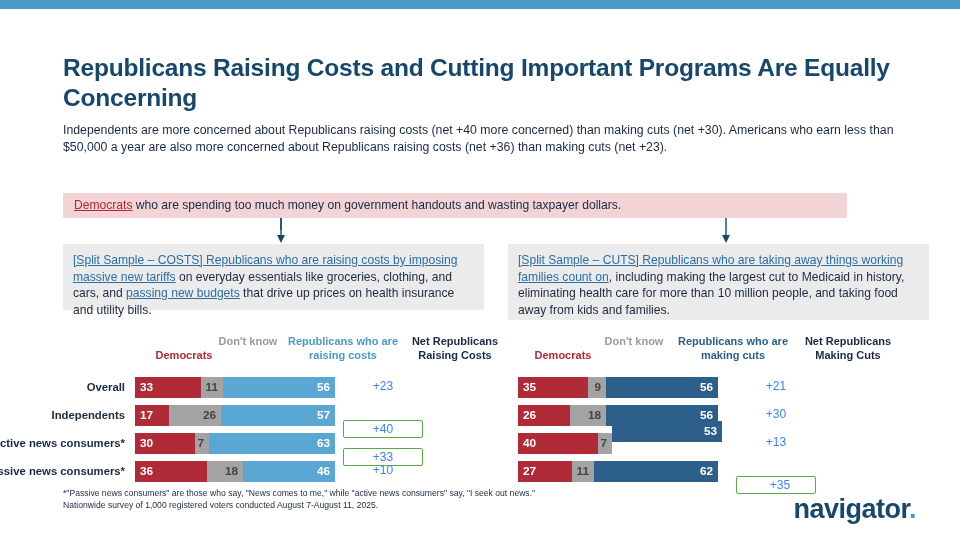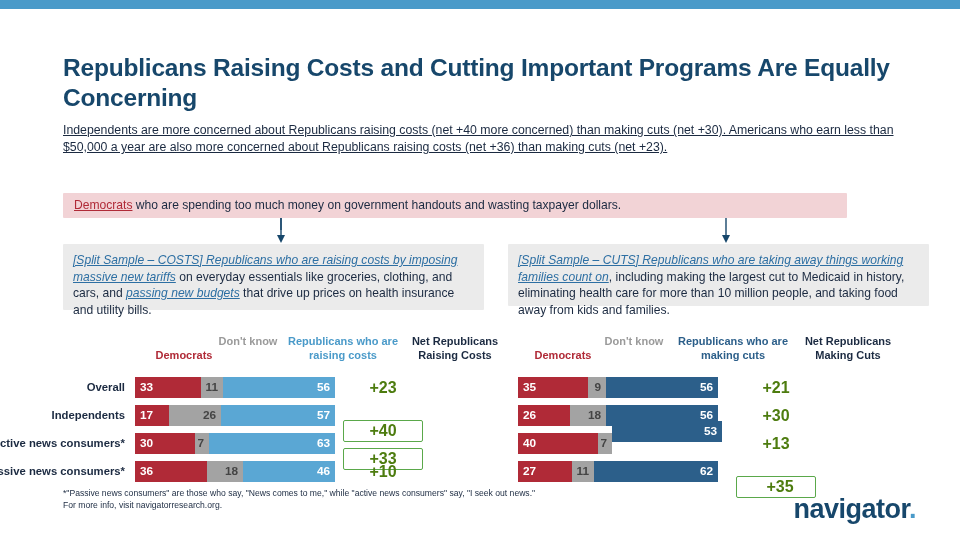--- a/index.html
+++ b/index.html
@@ -14,21 +14,21 @@
   .topbar{position:absolute;left:0;top:0;width:960px;height:9px;background:#4a9ac9;}
   .wrap{position:absolute;left:0;top:9px;width:960px;height:531px;}
 
   .title{
     position:absolute;left:63px;top:44px;width:880px;
     font-size:24.5px;line-height:30px;font-weight:bold;color:#17476b;
     letter-spacing:-0.2px;
   }
   .subtitle{
     position:absolute;left:63px;top:113px;width:870px;
-    font-size:12.3px;line-height:17px;color:#1b2a41;text-decoration:underline;
+    font-size:12.3px;line-height:17px;color:#1b2a41;
   }
   .question{
     position:absolute;left:63px;top:157px;font-size:12.3px;font-weight:bold;color:#1b2a41;
   }
   .question .ul{text-decoration:underline;}
 
   .dembox{
     position:absolute;left:63px;top:184px;width:784px;height:25px;
     background:#f2d3d6;border-radius:1px;
   }
@@ -38,22 +38,22 @@
   .dembox .txt .red{color:#b02a37;text-decoration:underline;font-weight:normal;}
 
   .arrows{position:absolute;left:63px;top:209px;width:866px;height:25px;}
 
   .splitbox{
     position:absolute;top:235px;background:#ebebeb;border-radius:1px;
     font-size:12.1px;line-height:16.5px;color:#1b2a41;padding:8px 10px 8px 10px;
     box-sizing:border-box;
   }
   .splitbox.left{left:63px;width:421px;height:66px;}
-  .splitbox.right{left:508px;width:421px;height:62px;}
-  .splitbox .blue{color:#2d6fa3;text-decoration:underline;font-style:italic;}
+  .splitbox.right{left:508px;width:421px;height:76px;}
+  .splitbox .blue{color:#2d6fa3;text-decoration:underline;}
 
   
   .panel{position:absolute;top:326px;}
   .panel.left{left:63px;width:432px;}
   .panel.right{left:508px;width:432px;}
 
   .colhead{position:absolute;font-size:11px;font-weight:bold;text-align:center;line-height:13.5px;}
   .head-dem{color:#b02a37;}
   .head-dk{color:#9a9a9a;}
   .head-blue-l{color:#4a9ac9;}
@@ -67,21 +67,21 @@
   .bar{position:absolute;height:21px;box-sizing:border-box;}
   .bar span{position:absolute;top:3px;font-size:11.8px;font-weight:bold;color:#fff;}
   .bar.dem{background:#b02a37;}
   .bar.dem span{left:5px;}
   .bar.dk{background:#a3a3a3;}
   .bar.dk span{color:#444;right:5px;}
   .bar.blue-l{background:#5aa7d4;}
   .bar.blue-r{background:#2c5f8a;}
   .bar.blue-l span,.bar.blue-r span{right:5px;}
 
-  .net{position:absolute;font-size:16px;font-weight:bold;color:#4d7c0f;text-align:center;width:80px;}
+  .net{position:absolute;font-size:12px;font-weight:normal;color:#3b82f6;text-align:center;width:80px;}
   .net.box{border:1.6px solid #5aa84a;border-radius:2px;padding:1px 0;box-sizing:border-box;margin-top:15px;}
 
   .footnote{
     position:absolute;left:63px;top:479px;width:560px;
     font-size:8.6px;line-height:11.5px;color:#1b2a41;
   }
   .brand{
     position:absolute;right:44px;top:485px;
     font-size:27px;font-weight:bold;color:#17476b;letter-spacing:-0.5px;
   }
@@ -222,18 +222,18 @@
         <span>11</span>
       </div>
     <div class="bar blue-r" style="left:86px;top:126px;width:124px;">
         <span>62</span>
       </div>
     <div class="net box" style="left:228px;top:126px;padding-left:8px;">+35</div>
   </div>
 
   <div class="footnote">
     <div>*"Passive news consumers" are those who say, "News comes to me," while "active news consumers" say, "I seek out news."</div>
-    <div>For more info, visit navigatorresearch.org.</div>
+    <div>Nationwide survey of 1,000 registered voters conducted August 7-August 11, 2025.</div>
   </div>
 
   <div class="brand"><span>navigator</span><span class="dot">.</span></div>
 
 </div>
 
 </body></html>

